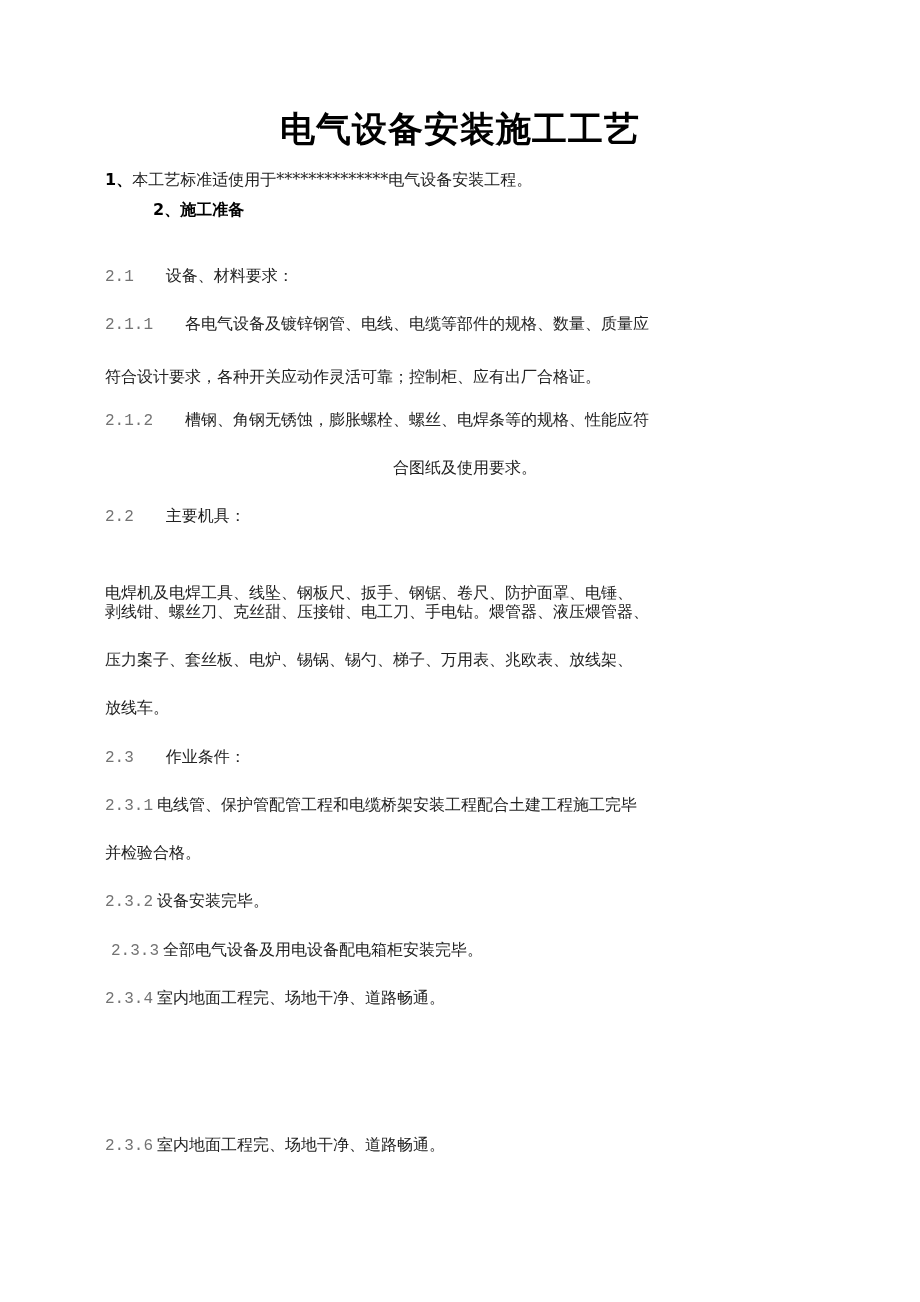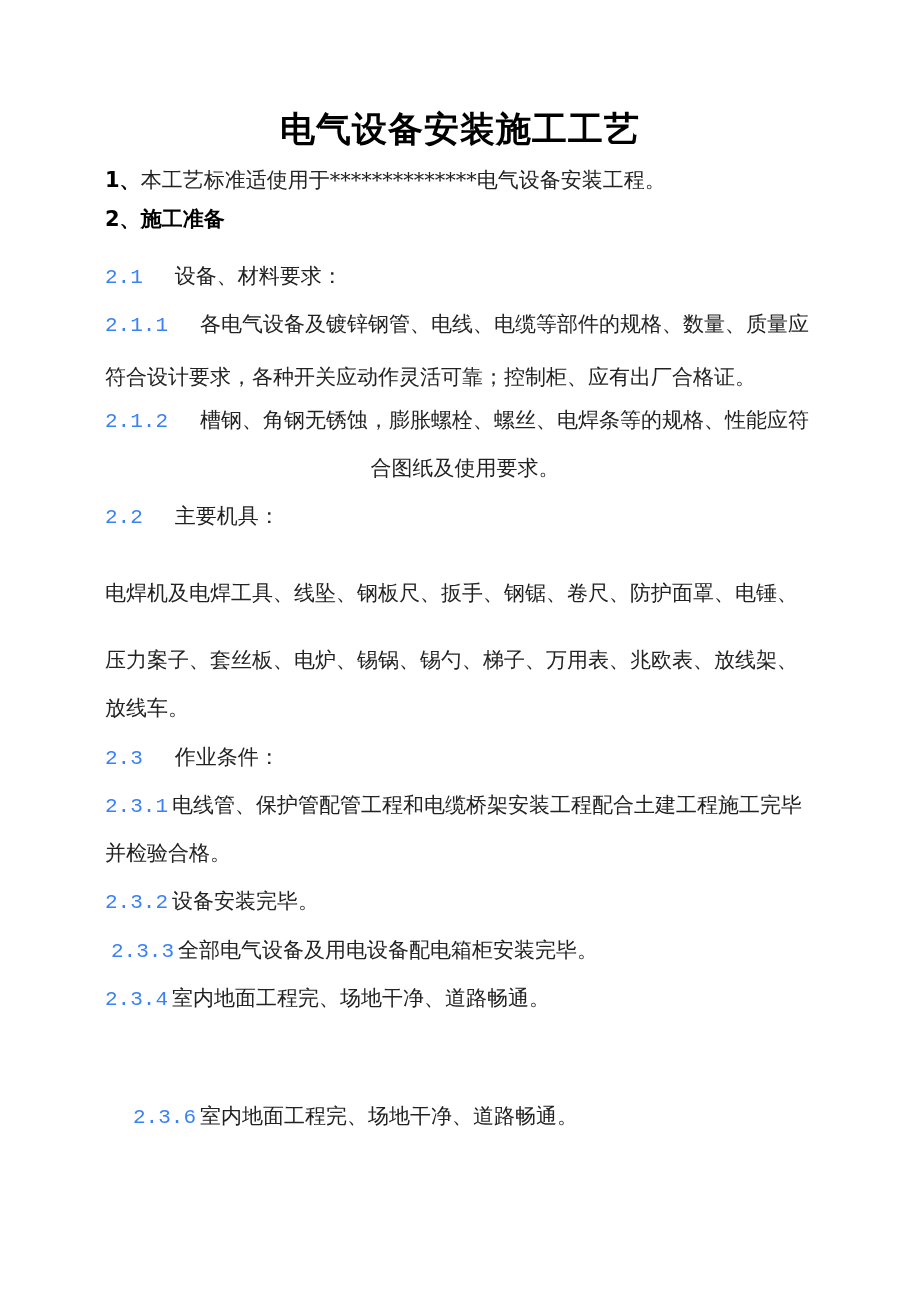--- a/index.html
+++ b/index.html
@@ -36,33 +36,33 @@
       color: #000000;
       margin: 0;
       font-family: "DejaVu Sans", "Liberation Sans", sans-serif;
     }
     .line {
       position: absolute;
       left: 105px;
       width: 720px;
       height: 30px;
       line-height: 30px;
-      font-size: 21px;
+      font-size: 16px;
       white-space: nowrap;
       overflow: visible;
       color: #222222;
       margin: 0;
     }
     .heading-bold {
       font-weight: bold;
       color: #000000;
       font-family: "DejaVu Sans", "Liberation Sans", sans-serif;
     }
     .num {
-      color: #3b82f6;
+      color: #737373;
       font-family: "Liberation Mono", "DejaVu Sans Mono", monospace;
       letter-spacing: 0px;
     }
     .gap {
       display: inline-block;
       width: 32px;
     }
     .gap-narrow {
       display: inline-block;
       width: 4px;
@@ -72,21 +72,21 @@
 <body>
 
 <div class="page">
 
   <h1 class="title">电气设备安装施工工艺</h1>
 
   <p class="line" style="top:165px;">
     <span class="heading-bold">1、</span><span>本工艺标准适使用于**************电气设备安装工程。</span>
   </p>
 
-  <p class="line heading-bold" style="top:204px;">
+  <p class="line heading-bold" style="top:195px;margin-left:48px;">
     <span>2、</span><span>施工准备</span>
   </p>
 
   <p class="line" style="top:261px;">
     <span class="num">2.1</span><span class="gap"></span><span>设备、材料要求：</span>
   </p>
 
   <p class="line" style="top:309px;">
     <span class="num">2.1.1</span><span class="gap"></span><span>各电气设备及镀锌钢管、电线、电缆等部件的规格、数量、质量应</span>
   </p>
@@ -99,20 +99,21 @@
   </p>
   <p class="line" style="top:453px;text-align:center;">
     <span>合图纸及使用要求。</span>
   </p>
 
   <p class="line" style="top:501px;">
     <span class="num">2.2</span><span class="gap"></span><span>主要机具：</span>
   </p>
 
   <p class="line" style="top:578px;">电焊机及电焊工具、线坠、钢板尺、扳手、钢锯、卷尺、防护面罩、电锤、</p>
+  <p class="line" style="top:597px;">剥线钳、螺丝刀、克丝甜、压接钳、电工刀、手电钻。煨管器、液压煨管器、</p>
   <p class="line" style="top:645px;">压力案子、套丝板、电炉、锡锅、锡勺、梯子、万用表、兆欧表、放线架、</p>
   <p class="line" style="top:693px;">放线车。</p>
 
   <p class="line" style="top:742px;">
     <span class="num">2.3</span><span class="gap"></span><span>作业条件：</span>
   </p>
 
   <p class="line" style="top:790px;">
     <span class="num">2.3.1</span><span class="gap-narrow"></span><span>电线管、保护管配管工程和电缆桥架安装工程配合土建工程施工完毕</span>
   </p>
@@ -124,18 +125,18 @@
 
   <p class="line" style="top:935px;margin-left:6px;">
     <span class="num">2.3.3</span><span class="gap-narrow"></span><span>全部电气设备及用电设备配电箱柜安装完毕。</span>
   </p>
 
   <p class="line" style="top:983px;">
     <span class="num">2.3.4</span><span class="gap-narrow"></span><span>室内地面工程完、场地干净、道路畅通。</span>
   </p>
 
 
-  <p class="line" style="top:1101px;margin-left:28px;">
+  <p class="line" style="top:1130px;">
     <span class="num">2.3.6</span><span class="gap-narrow"></span><span>室内地面工程完、场地干净、道路畅通。</span>
   </p>
 
 
 </div>
 
 </body></html>

